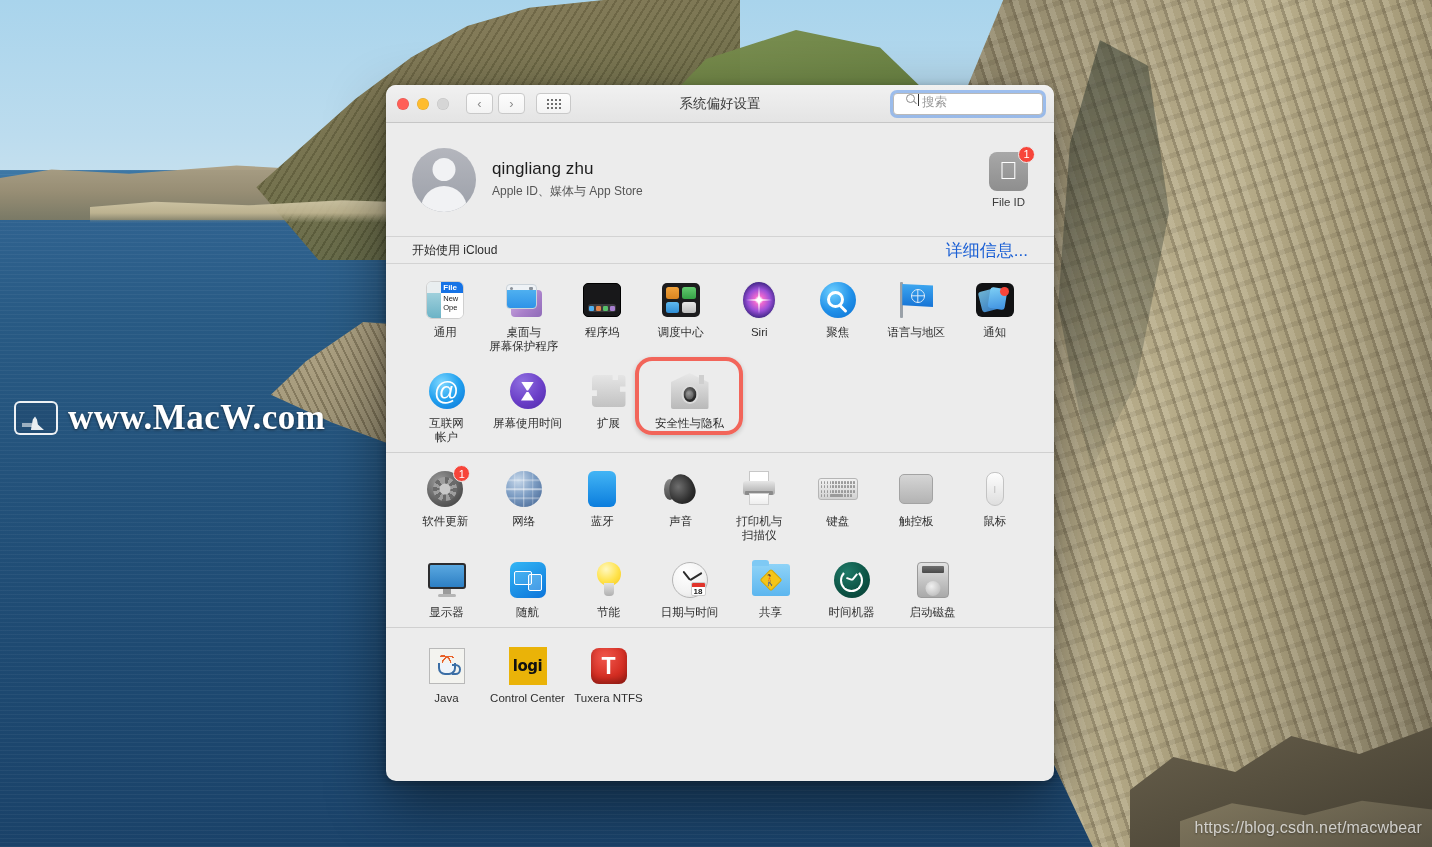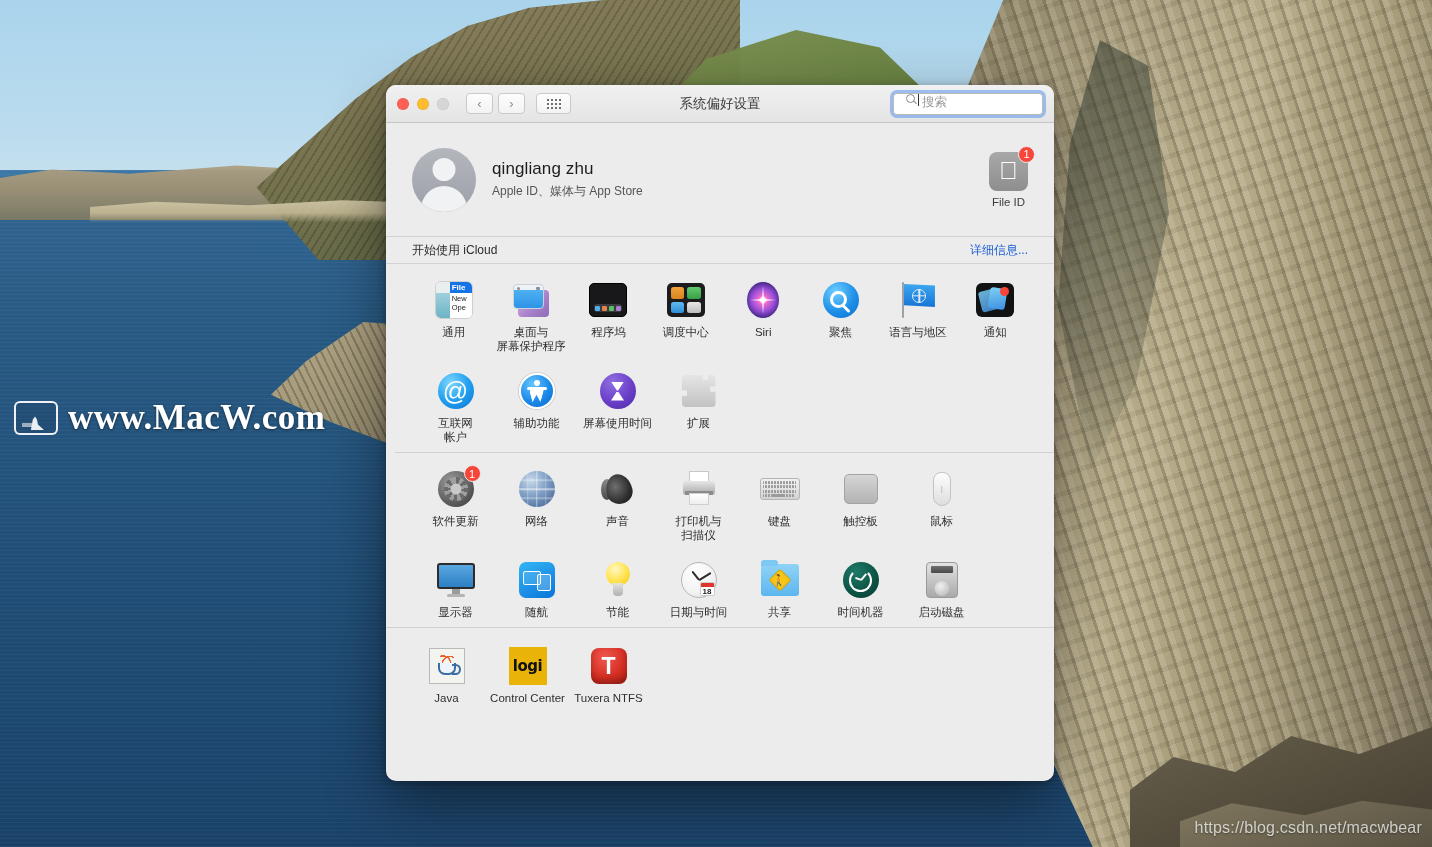--- a/index.html
+++ b/index.html
@@ -247,24 +247,24 @@
     border:1.5px solid #ececec; padding:0 3px; font-weight:500;
   }
   #appleid-label{ font-size:11.5px; color:#3d3d3d; }
 
   
   #icloud-banner{
     height:28px; display:flex; align-items:center; padding:0 26px;
     background:#ececec; border-top:1px solid #d3d3d3; border-bottom:1px solid #d3d3d3;
   }
   #icloud-text{ font-size:12px; color:#2b2b2b; }
-  #icloud-details{ margin-left:auto; font-size:12px; color:#1a5fd4; cursor:default; }
-
-  
-  .pane-section{ padding:12px 20px 8px; background:#ececec;margin-left:9px; }
+  #icloud-details{ margin-left:auto; font-size:17px; color:#1a5fd4; cursor:default; }
+
+  
+  .pane-section{ padding:12px 20px 8px; background:#ececec; }
   .pane-section + .pane-section{ border-top:1px solid #d0d0d0; }
   .pane-row{ display:flex; }
   .pane{
     width:81px; display:flex; flex-direction:column; align-items:center;
     padding-top:4px; position:relative;
   }
   .pane-icon{
     width:40px; height:40px; display:flex; align-items:center; justify-content:center;
     position:relative; flex:none;
   }
@@ -888,49 +888,50 @@
 
         <div class="pane">
           <div class="pane-icon">
               <div class="ic-internet">@</div>
             </div>
           <div class="pane-label" style="white-space:pre-line">互联网
 帐户</div>
         </div>
 
 
-        <div class="pane">
-          <div class="pane-icon">
-            <div class="ic-access">
-                <span class="a-head"></span>
-                <span class="a-body"></span>
-                <span class="a-legs"></span>
-              </div>
-          </div>
-          <div class="pane-label">辅助功能</div>
-        </div>
 
         <div class="pane">
           <div class="pane-icon">
             <div class="ic-screentime">
                 <span class="st-glass"></span>
               </div>
           </div>
           <div class="pane-label">屏幕使用时间</div>
         </div>
 
         <div class="pane">
           <div class="pane-icon">
             <div class="ic-ext">
                 <span class="ex-body"></span>
               </div>
           </div>
           <div class="pane-label">扩展</div>
         </div>
 
+        <div class="pane highlight">
+          <div id="security-highlight"></div>
+          <div class="pane-icon">
+            <div class="ic-security">
+              <span class="sec-house"></span>
+                <span class="sec-chim"></span>
+                <span class="sec-lens"></span>
+            </div>
+          </div>
+          <div class="pane-label">安全性与隐私</div>
+        </div>
       </div>
     </div>
 
     <div class="pane-section">
       <div class="pane-row">
 
         <div class="pane">
           <div class="pane-icon">
             <div class="ic-update">
                 <span class="up-gear"></span>
@@ -940,20 +941,26 @@
           <div class="pane-label">软件更新</div>
         </div>
 
         <div class="pane">
           <div class="pane-icon">
               <div class="ic-network"></div>
             </div>
           <div class="pane-label">网络</div>
         </div>
 
+        <div class="pane">
+          <div class="pane-icon">
+              <div class="ic-bluetooth">᚝</div>
+            </div>
+          <div class="pane-label">蓝牙</div>
+        </div>
 
         <div class="pane">
           <div class="pane-icon">
             <div class="ic-sound">
                 <span class="sd-side"></span>
                 <span class="sd-cone"></span>
               </div>
           </div>
           <div class="pane-label">声音</div>
         </div>

